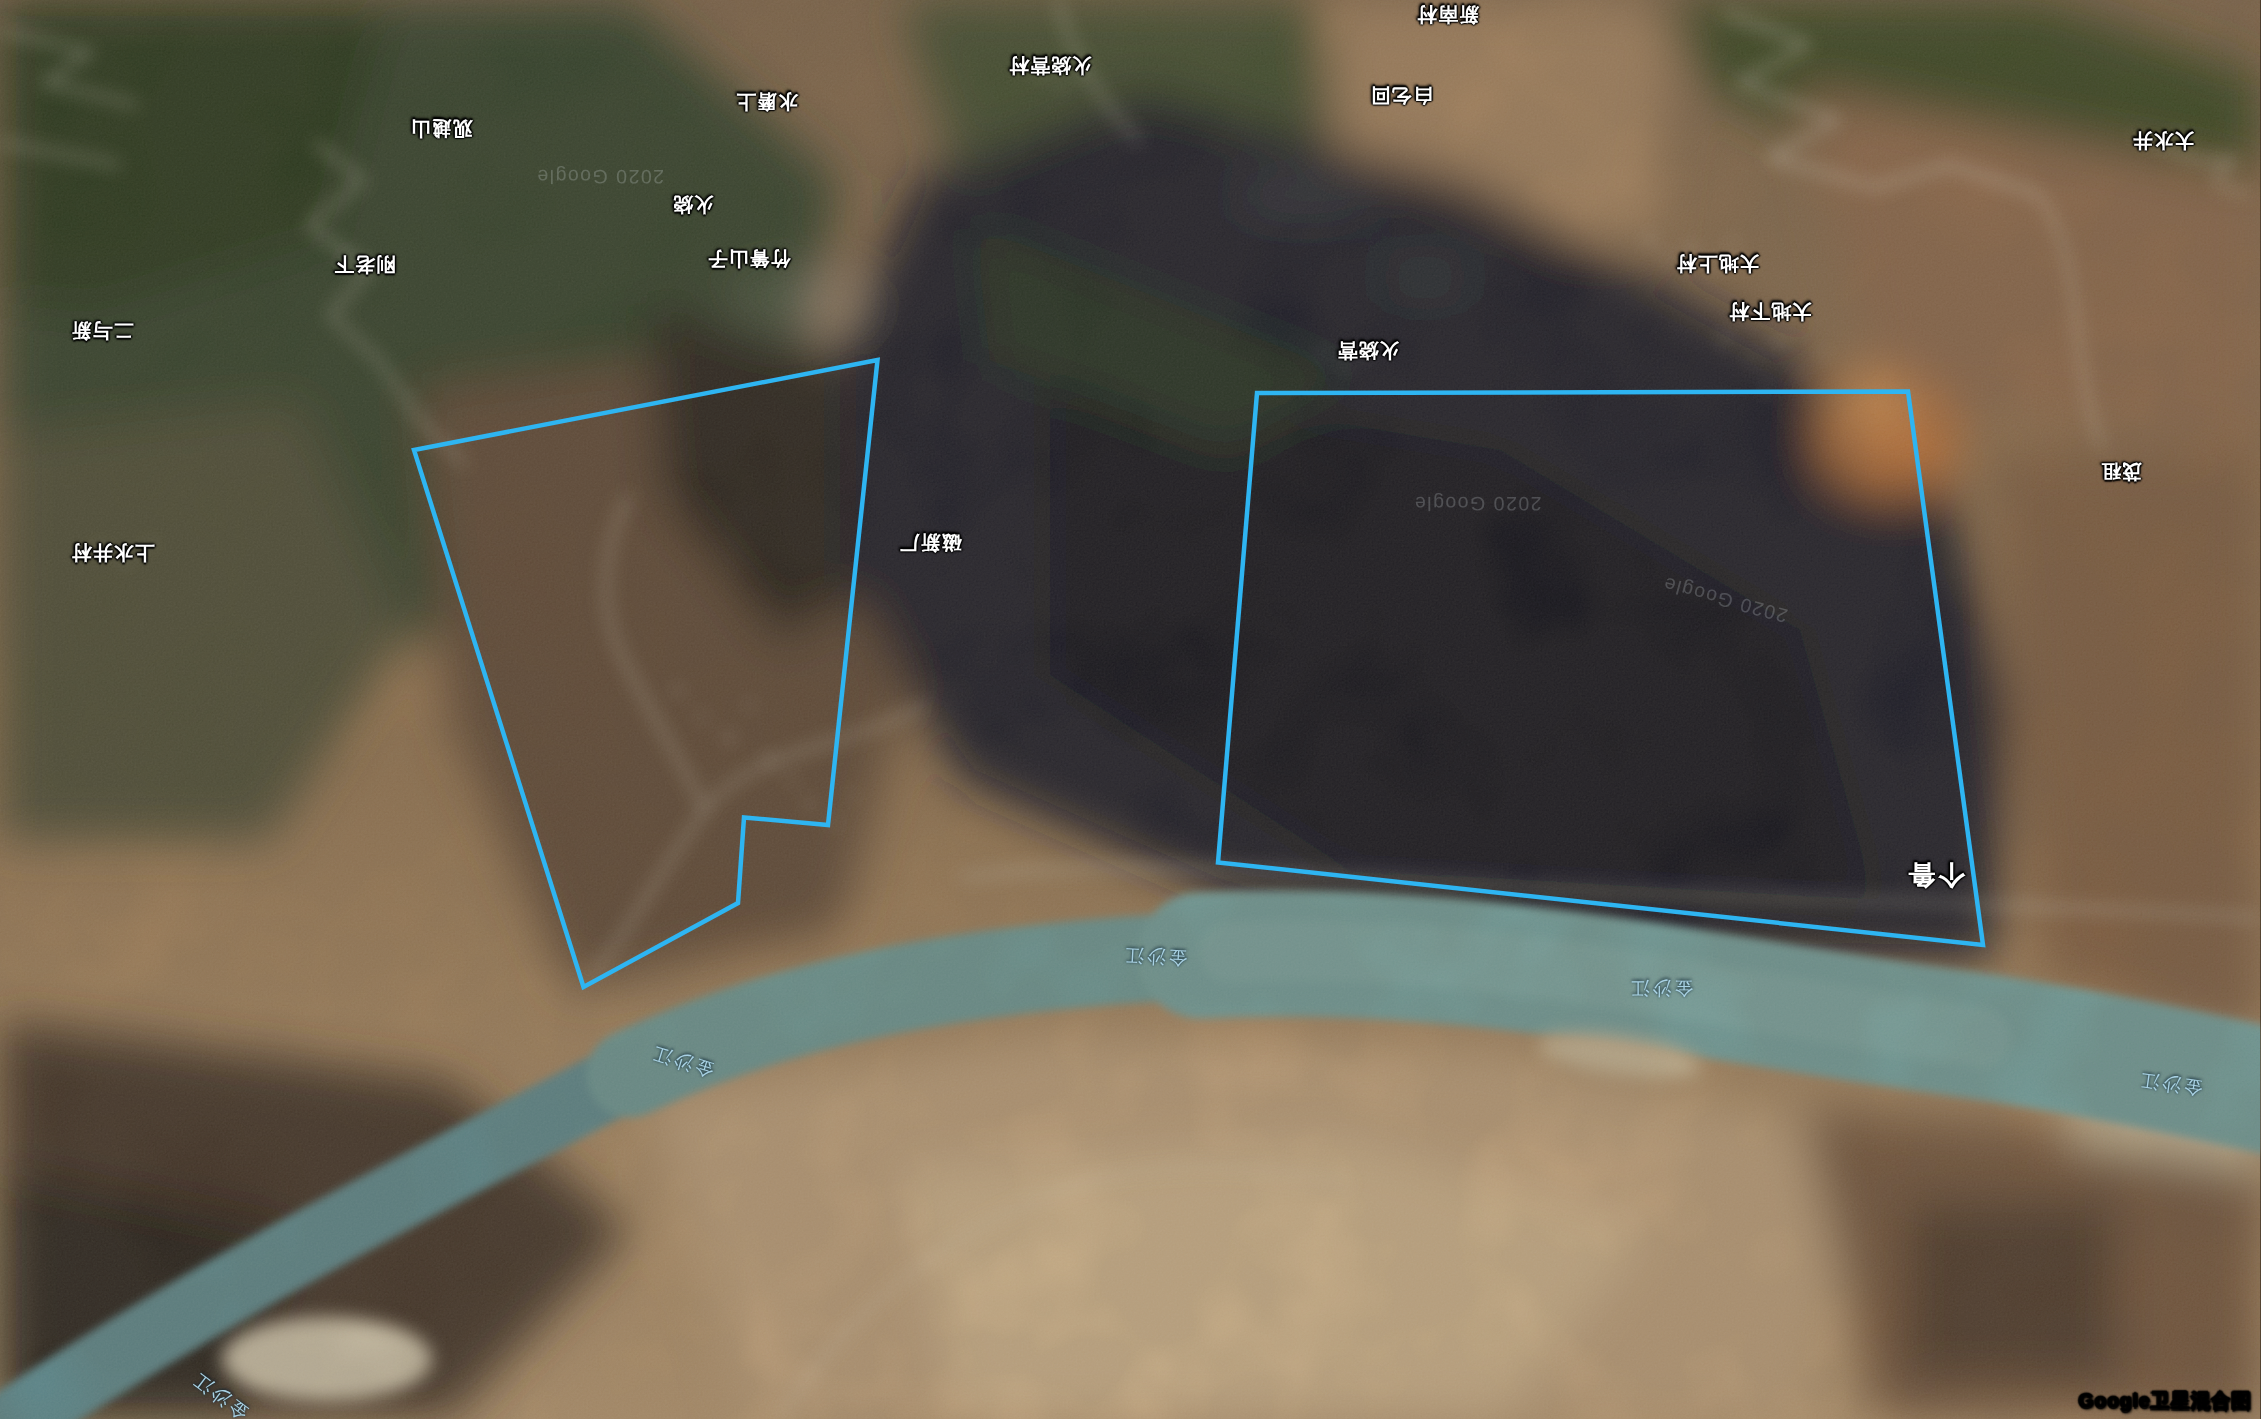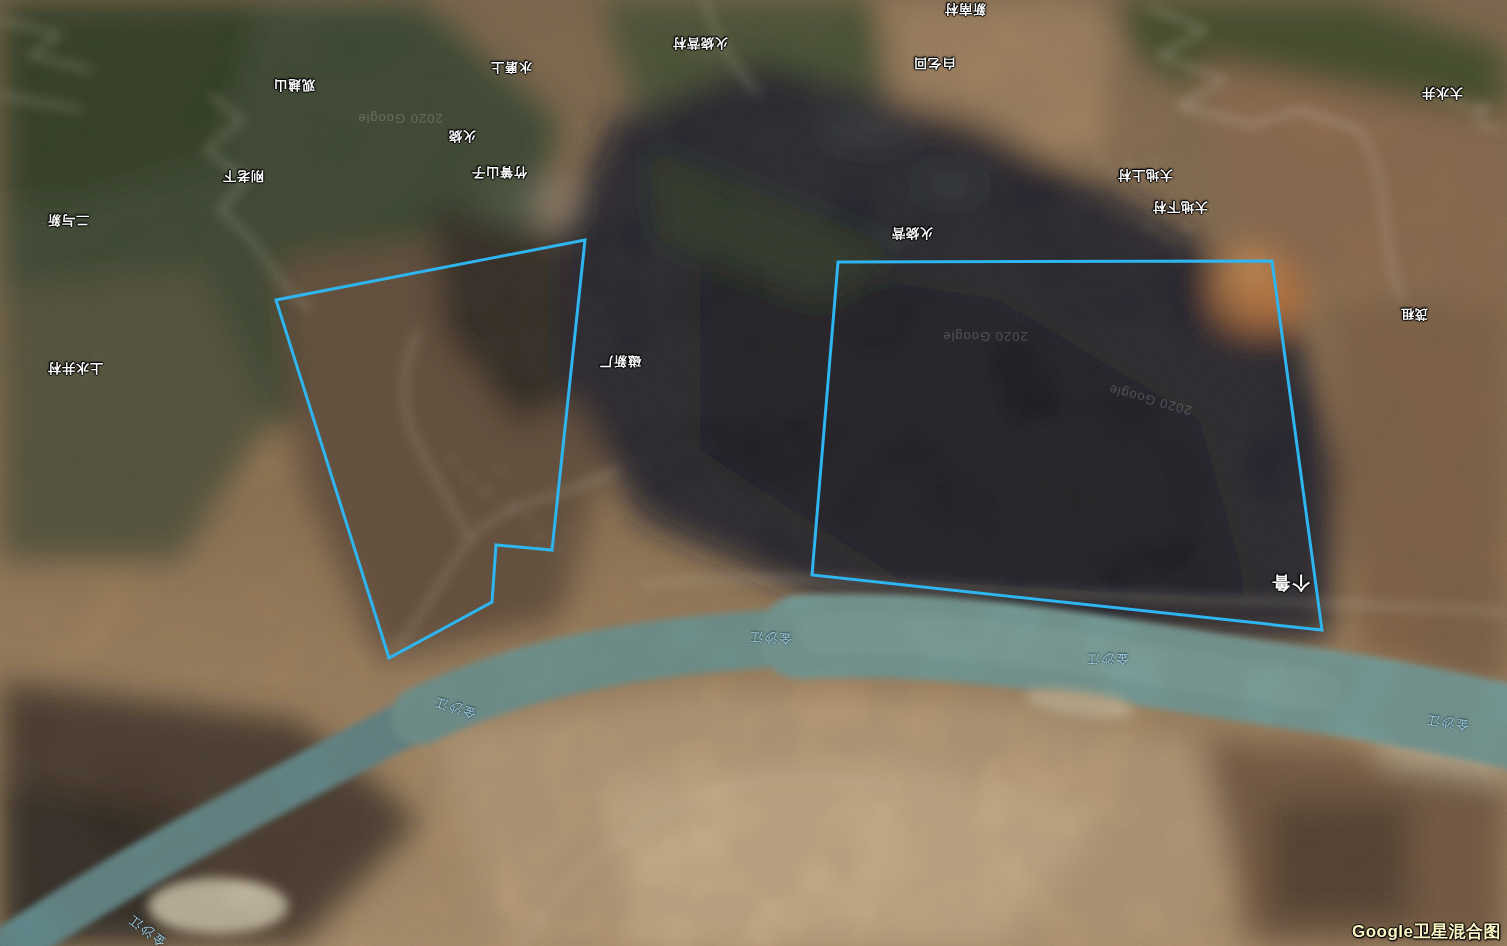--- a/index.html
+++ b/index.html
@@ -20,21 +20,21 @@
   .lbl-place.big{font-size:18px;letter-spacing:2px;}
   .lbl-water{
     color:#aft;color:#a9d2e4;font-weight:400;font-size:12.5px;letter-spacing:2px;
     text-shadow:0 0 2px rgba(10,40,60,.75),0 1px 2px rgba(0,20,35,.6);
   }
   .lbl-wm{
     color:rgba(225,232,238,.22);font-size:13px;letter-spacing:1px;font-weight:400;
   }
   #attribution{
     position:absolute;right:6px;bottom:3px;
-    color:#fef9c3;font-size:17px;font-weight:700;letter-spacing:.5px;
+    color:#000000;font-size:13px;font-weight:700;letter-spacing:.5px;
     text-shadow:-1px 0 1px #000,1px 0 1px #000,0 -1px 1px #000,0 1px 1px #000,1px 1px 2px #000;
   }
 </style>
 </head>
 <body>
 
 <div id="viewport">
 
   <svg id="terrain" width="1507" height="946" viewBox="0 0 1507 946" xmlns="http://www.w3.org/2000/svg">
     <defs>

